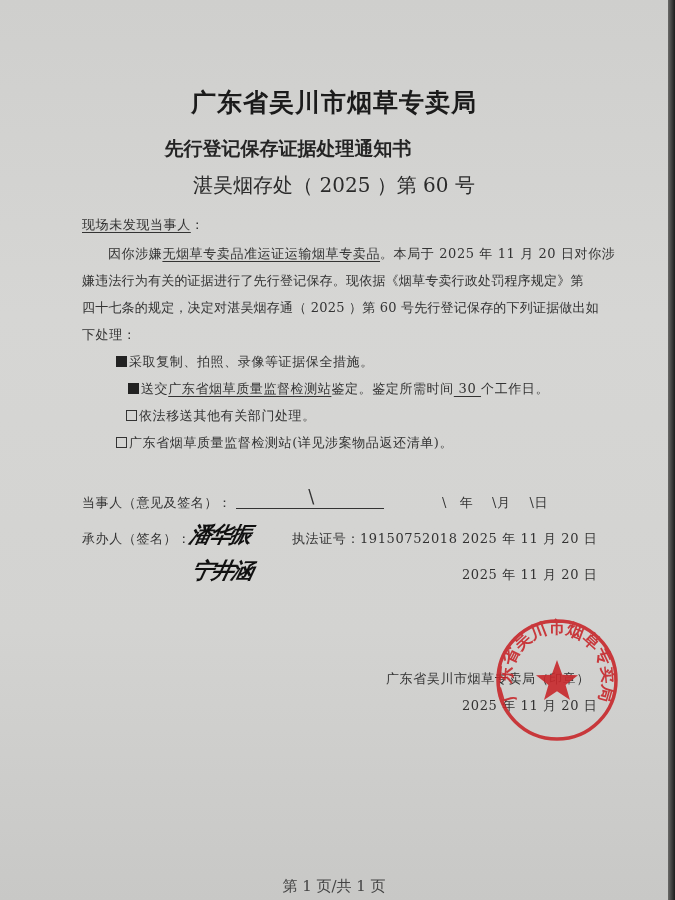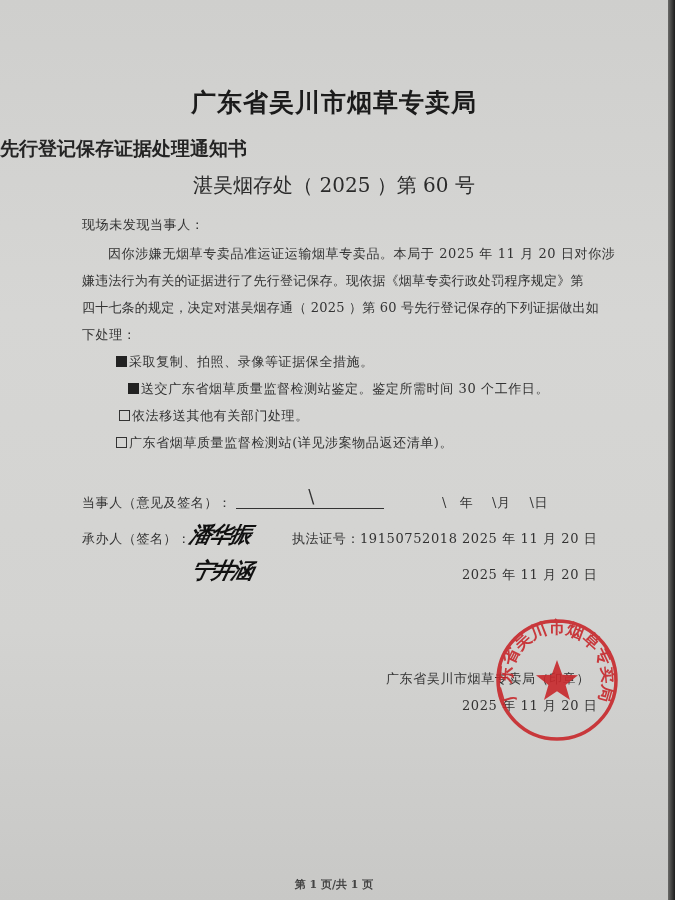--- a/index.html
+++ b/index.html
@@ -16,42 +16,42 @@
   .edge {
     position: absolute; right: 0; top: 0; width: 7px; height: 900px;
     background: linear-gradient(90deg, #6a6a68, #1c1c1c);
   }
   .abs { position: absolute; white-space: nowrap; }
   .title {
     left: 0; width: 668px; top: 86px; text-align: center;
     font-size: 25px; font-weight: bold; letter-spacing: 1px; color: #1b1b1b;
   }
   .subtitle {
-    left: 0; width: 576px; top: 136px; text-align: left;
+    left: 0; width: 576px; top: 136px; text-align: center;
     font-size: 19px; font-weight: bold; color: #242424;
     font-family: "DejaVu Sans", "Liberation Sans", sans-serif;
   }
   .docno {
     left: 0; width: 668px; top: 172px; text-align: center;
     font-size: 20px; color: #2a2a2a;
   }
   .body-text { font-size: 13px; color: #333; letter-spacing: 0.6px; }
-  .u { text-underline-offset: 3px; }
+  .u { text-decoration: underline; text-underline-offset: 3px; }
   .cb { display: inline-block; width: 11px; height: 11px; margin-right: 2px; vertical-align: -1px; box-sizing: border-box; }
   .cb.checked { background: #222; }
   .cb.empty { border: 1px solid #333; }
   .blank-line { display:inline-block; width:148px; border-bottom:1px solid #333; height: 12px; vertical-align: -2px; position: relative; }
   .sig {
     font-family: "DejaVu Serif", serif; font-style: italic; font-weight: bold;
     font-size: 22px; color: #111; transform: skewX(-12deg); letter-spacing: -2px;
   }
   .stamp {
     position: absolute; left: 495px; top: 618px; width: 124px; height: 124px;
   }
-  .footer { left: 0; width: 668px; top: 877px; text-align: center; font-size: 11px; color: #444; font-weight: bold; }
+  .footer { left: 0; width: 668px; top: 877px; text-align: center; font-size: 15px; color: #444; }
 </style>
 </head>
 <body>
 
 <div class="page">
 
   <div class="abs title">广东省吴川市烟草专卖局</div>
   <div class="abs subtitle">先行登记保存证据处理通知书</div>
   <div class="abs docno">湛吴烟存处（ 2025 ）第 60 号</div>
 
@@ -65,21 +65,21 @@
   <div class="abs body-text" style="left:82px; top:272px; letter-spacing:0.2px;">嫌违法行为有关的证据进行了先行登记保存。现依据《烟草专卖行政处罚程序规定》第</div>
   <div class="abs body-text" style="left:82px; top:299px; letter-spacing:0.2px;">四十七条的规定，决定对湛吴烟存通（ 2025 ）第 60 号先行登记保存的下列证据做出如</div>
   <div class="abs body-text" style="left:82px; top:326px;">下处理：</div>
 
   <div class="abs body-text" style="left:116px; top:353px;">
     <span class="cb checked"></span><span>采取复制、拍照、录像等证据保全措施。</span>
   </div>
   <div class="abs body-text" style="left:116px; top:380px;padding-left:12px;">
     <span class="cb checked"></span><span>送交</span><span class="u">广东省烟草质量监督检测站</span><span>鉴定。鉴定所需时间</span><span class="u"> 30 </span><span>个工作日。</span>
   </div>
-  <div class="abs body-text" style="left:119px; top:407px;">
+  <div class="abs body-text" style="left:126px; top:407px;">
     <span class="cb empty"></span><span>依法移送其他有关部门处理。</span>
   </div>
   <div class="abs body-text" style="left:116px; top:434px;">
     <span class="cb empty"></span><span>广东省烟草质量监督检测站(详见涉案物品返还清单)。</span>
   </div>
 
   <div class="abs body-text" style="left:82px; top:494px;">
     <span>当事人（意见及签名）：</span>
     <span class="blank-line">
       <span style="position:absolute; left:72px; top:-10px; font-size:18px;">\</span>

